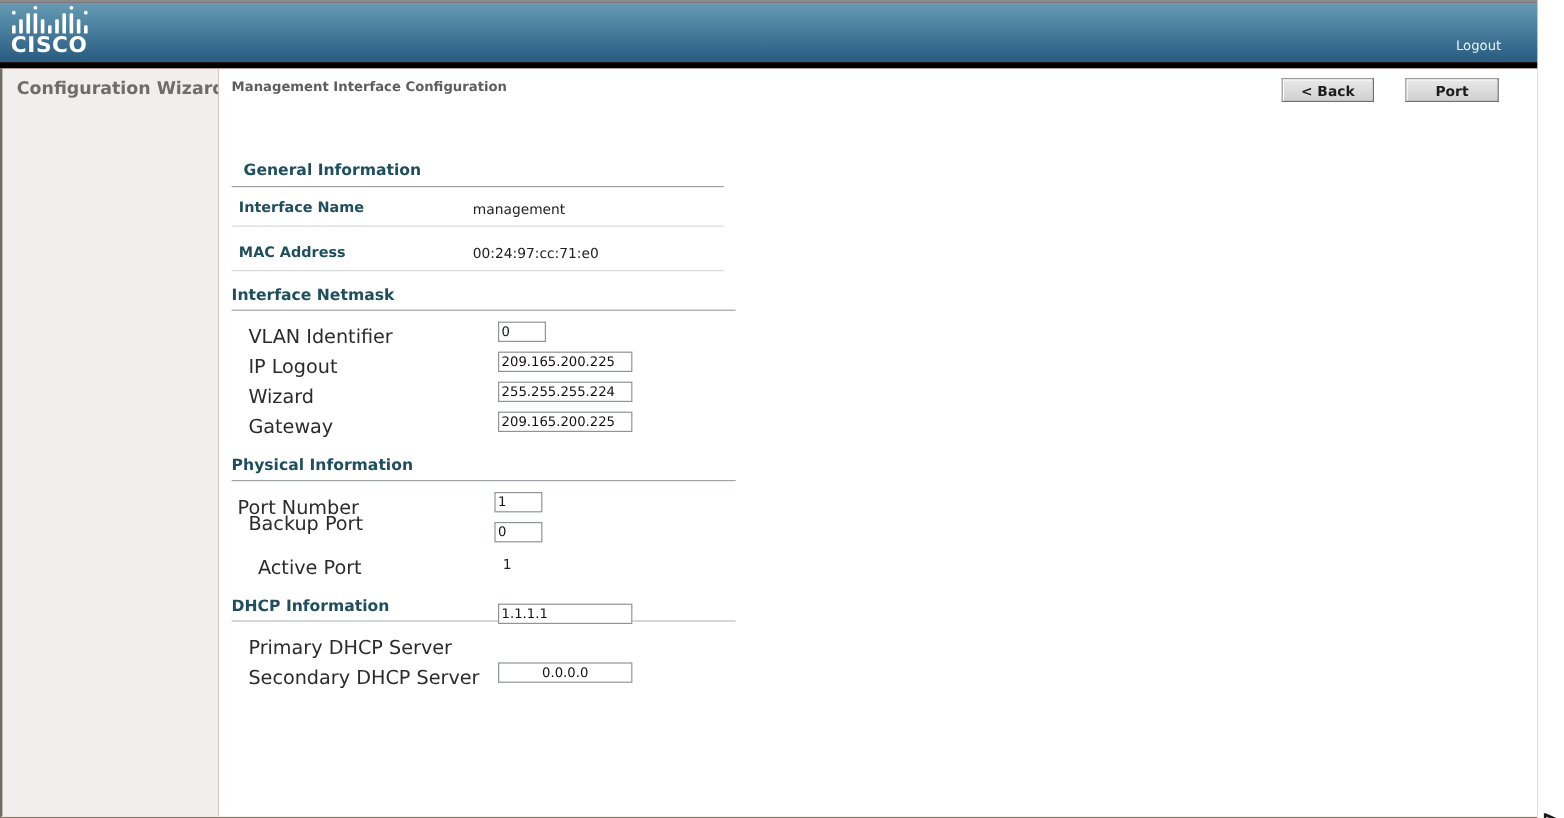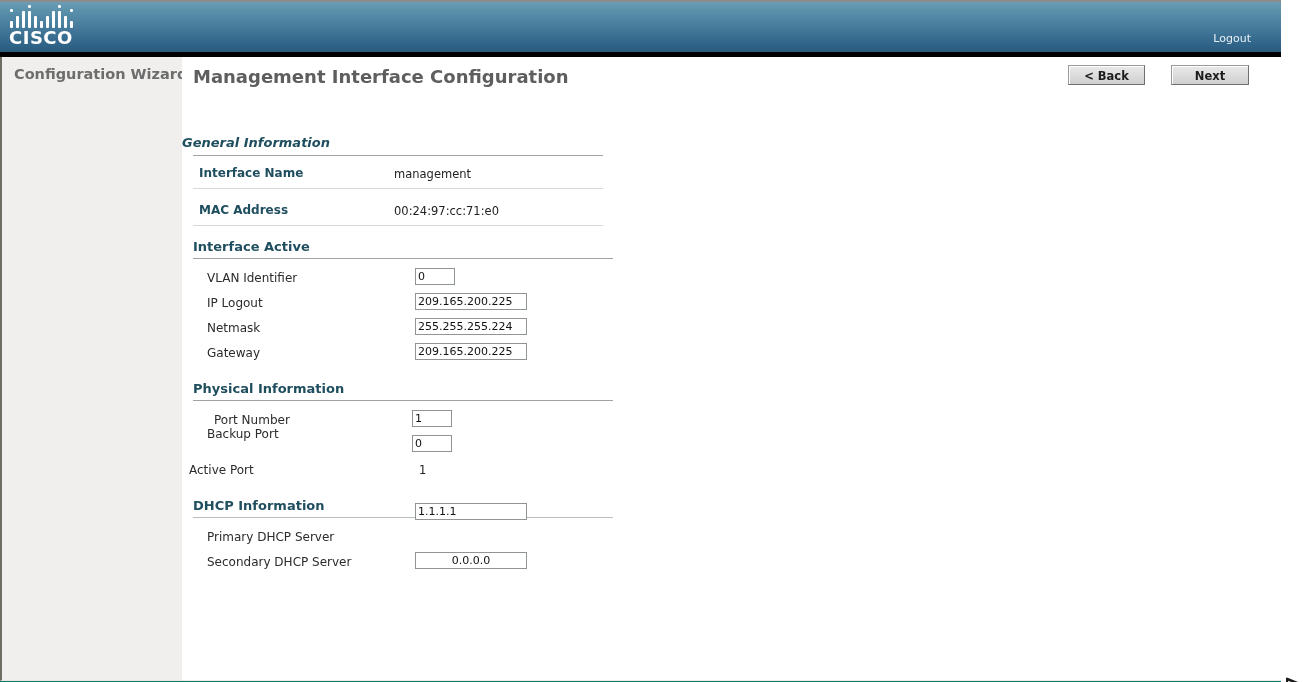--- a/index.html
+++ b/index.html
@@ -16,21 +16,21 @@
     position: relative;
   }
 
   
   #page-frame {
     position: absolute;
     left: 0;
     top: 0;
     width: 1281px;
     height: 682px;
-    background: #0f766e;
+    background: #7f1d1d;
     box-sizing: border-box;
   }
 
   
   #header-bar {
     position: absolute;
     left: 0;
     top: 0;
     width: 1281px;
     height: 52px;
@@ -130,21 +130,21 @@
     width: 1099px;
     height: 624px;
     background: #ffffff;
     border-bottom: 1px solid #efeee6;
     box-sizing: border-box;
   }
   #page-title {
     position: absolute;
     left: 11px;
     top: 9px;
-    font-size: 18px;
+    font-size: 11px;
     font-weight: bold;
     color: #5e5e5e;
     white-space: nowrap;
   }
 
   
   .nav-btn {
     position: absolute;
     top: 8px;
     height: 20px;
@@ -206,21 +206,21 @@
   }
   .info-row-rule {
     position: absolute;
     height: 1px;
     background: #d8d8d8;
   }
 
   
   .field-label {
     position: absolute;
-    font-size: 12px;
+    font-size: 16px;
     color: #2b2b2b;
     white-space: nowrap;
   }
   .field-static {
     position: absolute;
     font-size: 11.5px;
     color: #222222;
     white-space: nowrap;
   }
   .field-input {
@@ -286,60 +286,60 @@
 
   <div id="sidebar">
     <div id="sidebar-title">Configuration Wizard</div>
   </div>
 
   <div id="content">
 
     <div id="page-title">Management Interface Configuration</div>
 
     <button id="btn-back" class="nav-btn">&lt; Back</button>
-    <button id="btn-next" class="nav-btn">Next</button>
+    <button id="btn-next" class="nav-btn">Port</button>
 
     <div id="form-body">
 
-      <div class="section-heading" style="left:0; top:78px;font-style:italic;">General Information</div>
+      <div class="section-heading" style="left:21px; top:78px;">General Information</div>
       <div class="section-rule" style="left:11px; top:98px; width:410px;"></div>
 
       <div class="info-row-label" style="left:17px; top:109px;">Interface Name</div>
       <div class="info-row-value" style="left:212px; top:110px;">management</div>
       <div class="info-row-rule" style="left:11px; top:131px; width:410px;"></div>
 
       <div class="info-row-label" style="left:17px; top:146px;">MAC Address</div>
       <div class="info-row-value" style="left:212px; top:147px;">00:24:97:cc:71:e0</div>
       <div class="info-row-rule" style="left:11px; top:168px; width:410px;"></div>
 
-      <div class="section-heading" style="left:11px; top:182px;">Interface Active</div>
+      <div class="section-heading" style="left:11px; top:182px;">Interface Netmask</div>
       <div class="section-rule" style="left:11px; top:201px; width:420px;"></div>
 
       <div class="field-label" style="left:25px; top:214px;">VLAN Identifier</div>
       <input class="field-input narrow" style="left: 233px; top: 211px;" type="text" value="0">
 
       <div class="field-label" style="left:25px; top:239px;">IP Logout</div>
       <input class="field-input wide" style="left: 233px; top: 236px;" type="text" value="209.165.200.225">
 
-      <div class="field-label" style="left:25px; top:264px;">Netmask</div>
+      <div class="field-label" style="left:25px; top:264px;">Wizard</div>
       <input class="field-input wide" style="left: 233px; top: 261px;" type="text" value="255.255.255.224">
 
       <div class="field-label" style="left:25px; top:289px;">Gateway</div>
       <input class="field-input wide" style="left: 233px; top: 286px;" type="text" value="209.165.200.225">
 
       <div class="section-heading" style="left:11px; top:324px;text-align:center;">Physical Information</div>
       <div class="section-rule" style="left:11px; top:343px; width:420px;"></div>
 
-      <div class="field-label" style="left:32px; top:356px;">Port Number</div>
+      <div class="field-label" style="left:16px; top:356px;">Port Number</div>
       <input class="field-input narrow" style="left: 230px; top: 353px;" type="text" value="1">
 
       <div class="field-label" style="left:25px; top:370px;">Backup Port</div>
       <input class="field-input narrow" style="left: 230px; top: 378px;" type="text" value="0">
 
-      <div class="field-label" style="left:7px; top:406px;text-align:right;">Active Port</div>
+      <div class="field-label" style="left:33px; top:406px;text-align:right;">Active Port</div>
       <div class="field-static" style="left:237px; top:406px;">1</div>
 
       <div class="section-heading" style="left:11px; top:441px;">DHCP Information</div>
       <div class="section-rule light" style="left:11px; top:460px; width:420px;"></div>
 
       <div class="field-label" style="left:25px; top:473px;">Primary DHCP Server</div>
       <input class="field-input wide" style="left: 233px; top: 446px;" type="text" value="1.1.1.1">
 
       <div class="field-label" style="left:25px; top:498px;">Secondary DHCP Server</div>
       <input class="field-input wide" style="left: 233px; top: 495px; text-align: center;" type="text" value="0.0.0.0">

